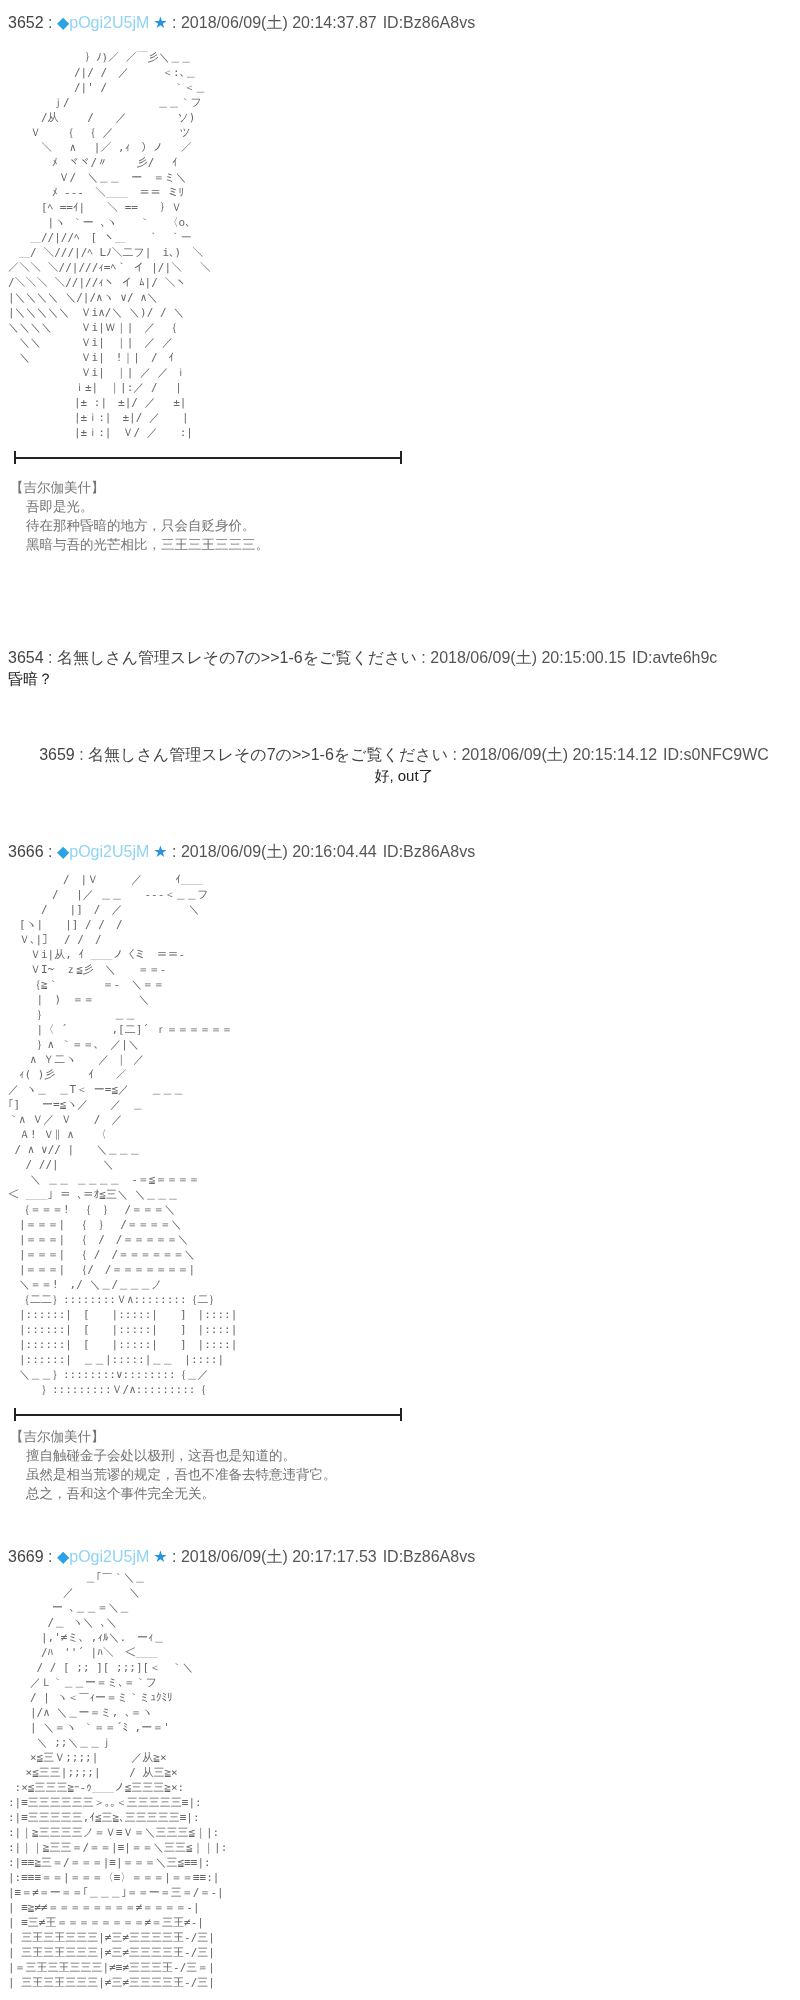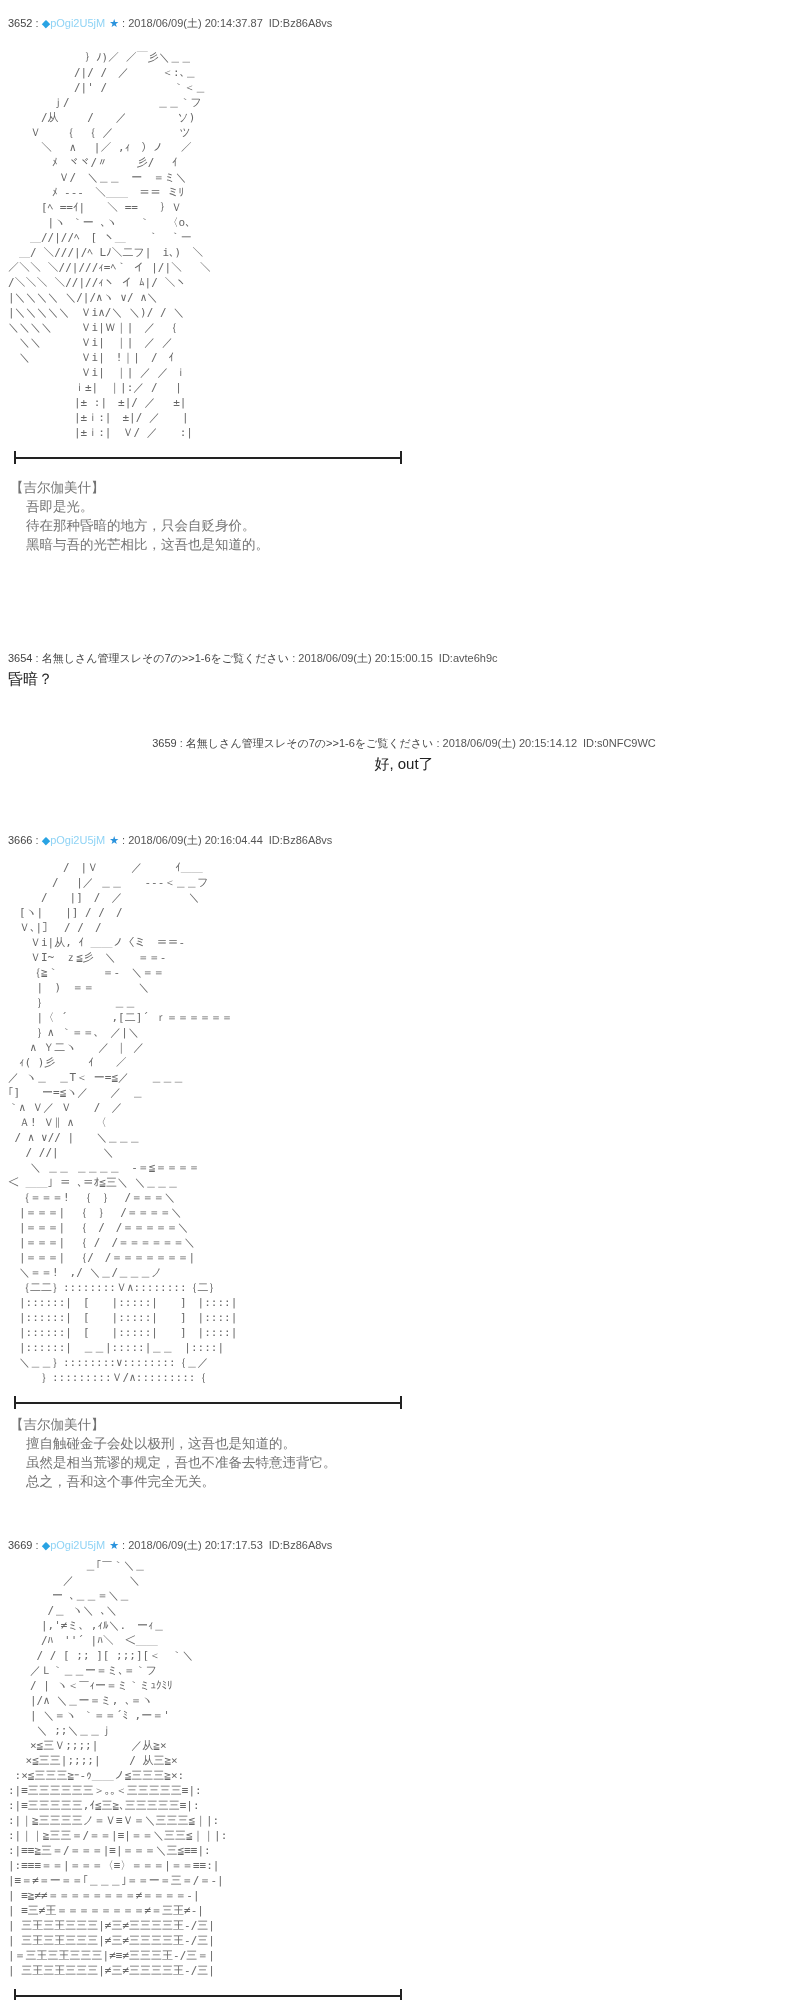--- a/index.html
+++ b/index.html
@@ -2,21 +2,21 @@
 <html><head>
 <meta charset="utf-8">
 <style>
   html,body{margin:0;padding:0;background:#ffffff;}
   body{
     width:800px;height:2000px;overflow:hidden;
     font-family:"Liberation Sans","DejaVu Sans",sans-serif;
     color:#333;
   }
   .page{padding:14px 0 0 8px;}
-  .post-header{font-size:11px;line-height:18px;color:#555;white-space:nowrap;}
+  .post-header{font-size:16px;line-height:18px;color:#555;white-space:nowrap;}
   .num{color:#444;}
   .sep{white-space:pre;color:#555;}
   .name-anon{color:#444;}
   .diamond{color:#29a3e3;}
   .trip{color:#8fd3f5;}
   .star{color:#2a93dd;margin-left:4px;}
   .date{color:#555;}
   .pid{margin-left:6px;color:#555;}
   .aa{
     font-family:"DejaVu Sans Mono",monospace;
@@ -28,21 +28,21 @@
   .hline{flex:1;height:2px;background:#222;}
   .dialogue{font-size:13.5px;line-height:19px;color:#737373;}
   .speaker{padding-left:2px;}
   .dlines{white-space:pre-line;padding-left:18px;}
   .body-line{font-size:15px;line-height:18px;color:#222;margin-top:3px;}
 
   
   #p3652 .aa{margin-top:18px;}
   #p3652 .dialogue{margin-top:14px;}
   #p3652{margin-bottom:95px;}
-  #p3654{margin-bottom:46px;}
+  #p3654{margin-bottom:58px;}
   #p3659{margin-bottom:58px;text-align:center;}
   #p3666 .aa{}
   #p3666 .dialogue{margin-top:6px;}
   #p3666{margin-bottom:45px;}
   #p3669 .aa{margin-top:4px;}
   #p3669 .dialogue{margin-top:6px;}
 </style>
 </head>
 <body>
 
@@ -80,21 +80,21 @@
 　　　　　　|±ｉ:|　Ｖ/ ／　　:|</pre>
     <div class="aa-divider">
       <span class="tick"></span>
         <span class="hline"></span>
         <span class="tick"></span>
     </div>
     <div class="dialogue">
       <div class="speaker">【吉尔伽美什】</div>
       <div class="dlines">吾即是光。
 待在那种昏暗的地方，只会自贬身价。
-黑暗与吾的光芒相比，这吾也是知道的。</div>
+黑暗与吾的光芒相比，三王三王三三三。</div>
     </div>
   </div>
 
   <div class="post" id="p3654">
     <div class="post-header">
       <span class="num">3654</span><span class="sep"> : </span><span class="name-anon">名無しさん管理スレその7の&gt;&gt;1-6をご覧ください</span><span class="sep"> : </span><span class="date">2018/06/09(土) 20:15:00.15</span><span class="pid">ID:avte6h9c</span>
     </div>
     <div class="body-line">昏暗？</div>
   </div>
 

